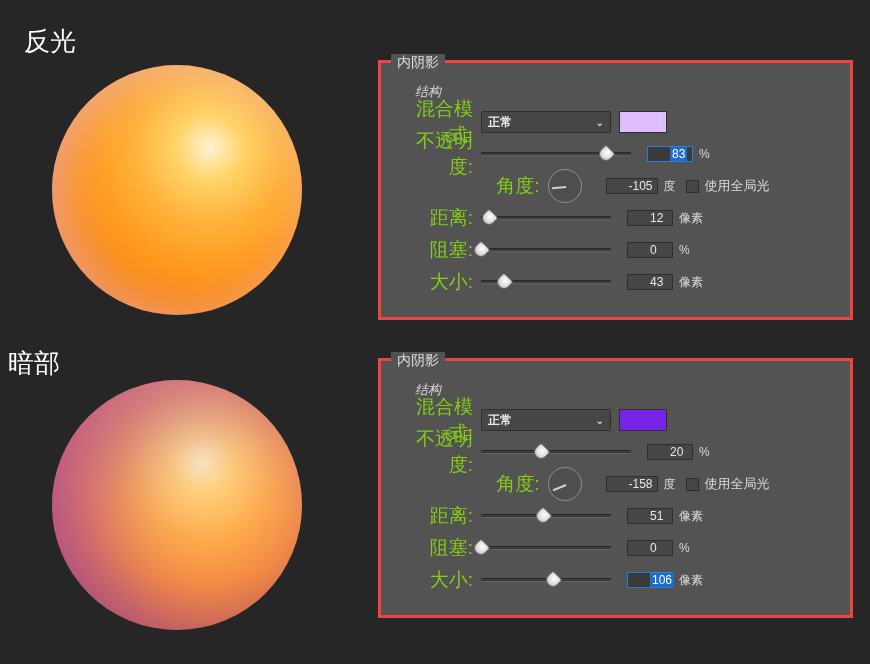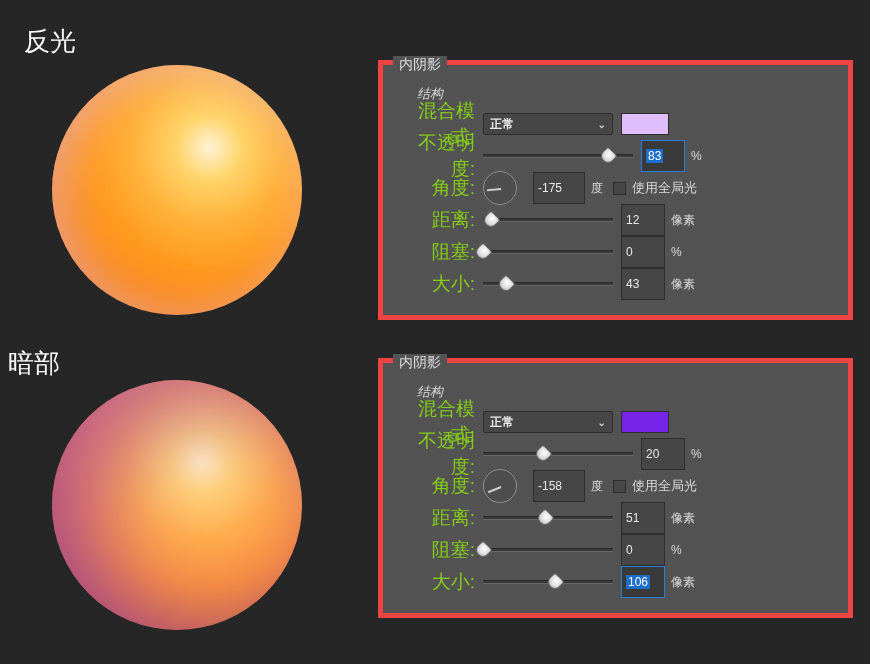--- a/index.html
+++ b/index.html
@@ -45,21 +45,21 @@
     position:absolute; inset:0; border-radius:50%;
     box-shadow: inset 42px 18px 80px 8px rgba(120,36,232,0.40);
   }
 
   
   .panel {
     position: absolute;
     left: 378px;
     width: 475px;
     background: #535353;
-    border: 5px solid #ef4444;
+    border: 3px solid #ef4444;
     padding: 10px 14px 14px 14px;
     color: #d9d9d9;
     font-size: 13px;
   }
   .panel1 { top: 60px; height: 260px; }
   .panel2 { top: 358px; height: 260px; }
 
   .panel .title {
     position: absolute;
     top: -9px;
@@ -139,36 +139,36 @@
     margin-left: -7px;
     background: radial-gradient(circle at 50% 35%, #fff, #ddd 55%, #aaa);
     border-radius: 3px 3px 50% 50%;
     transform: rotate(45deg);
     border: 1px solid #666;
     cursor: pointer;
   }
 
   .numbox {
     width: 44px;
-    height: 32px;
+    height: 16px;
     background: #464646;
     border: 1px solid #2e2e2e;
     color: #e8e8e8;
     font-size: 12px;
-    padding: 0 4px;
+    padding: 0 22px;
     display: flex;
     align-items: center;
-    margin-left: 8px;
+    margin-left: 16px;
   }
   .numbox.hl { border: 1px solid #2a7edb; background:#3a3a3a; }
   .numbox.hl span { background:#1d6ec9; color:#fff; padding:0 2px; }
 
   .unit { margin-left: 6px; font-size: 12px; }
 
-  .angle-row { margin-top:6px; }
+  .angle-row { margin-top:6px;justify-content:center; }
   .angle-dial {
     width: 34px; height: 34px;
     border: 1px solid #8e8e8e;
     border-radius: 50%;
     background: #4e4e4e;
     position: relative;
     margin-right: 8px;
     cursor: pointer;
   }
   .angle-dial .needle{
@@ -222,21 +222,21 @@
       </div>
     <div class="unit">%</div>
   </div>
 
   <div class="row angle-row">
     <div class="lbl">角度:</div>
     <div class="angle-dial">
       <div class="needle" style="transform:rotate(-5deg);"></div>
     </div>
     <div class="numbox" style="width:52px;">
-        <span>-175</span>
+        <span>-105</span>
       </div>
     <div class="unit">度</div>
     <div class="chk"></div>
     <div>使用全局光</div>
   </div>
 
   <div class="row">
     <div class="lbl">距离:</div>
     <div class="track" style="width:130px;">
       <div class="thumb" style="left:6%;"></div>

